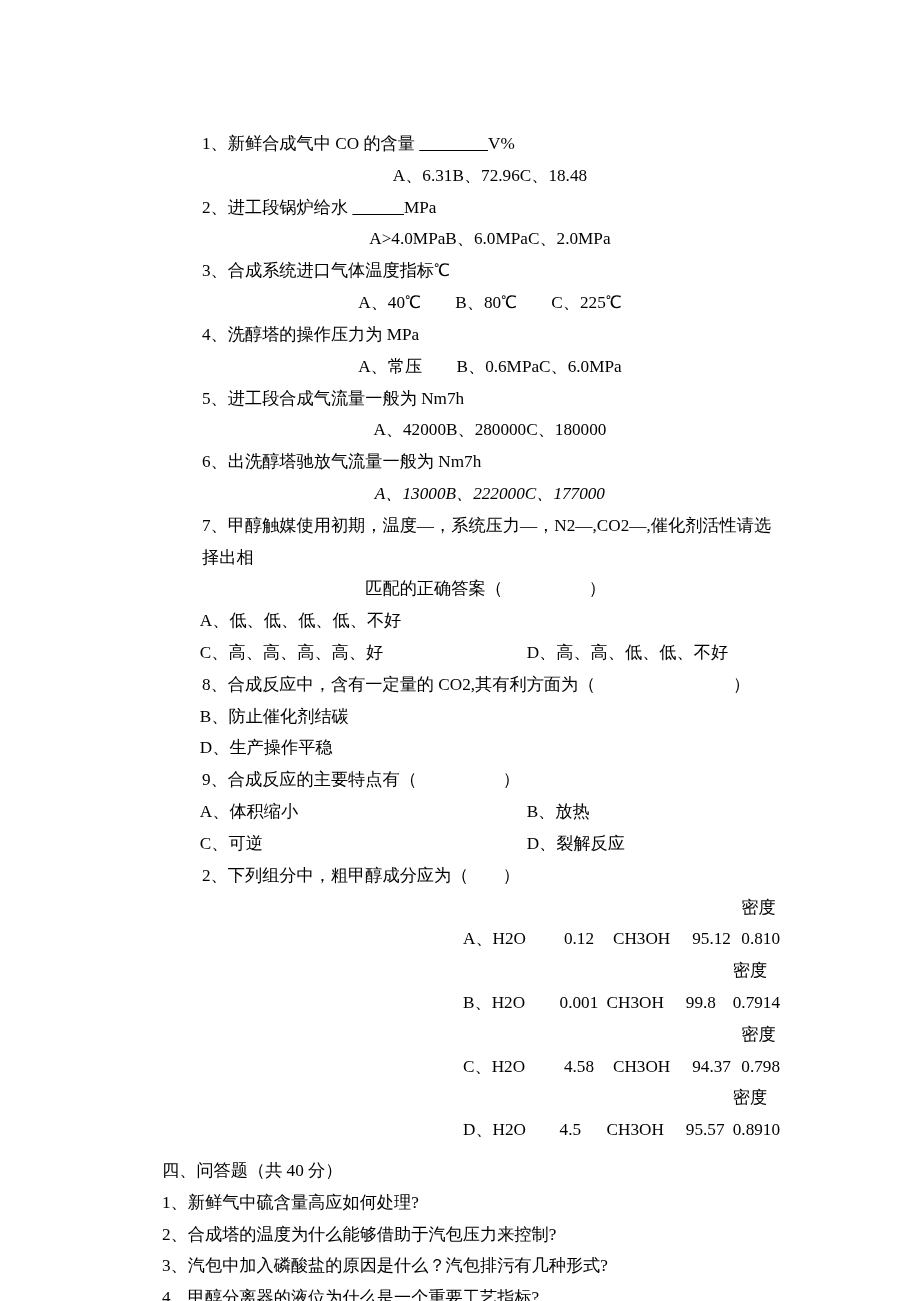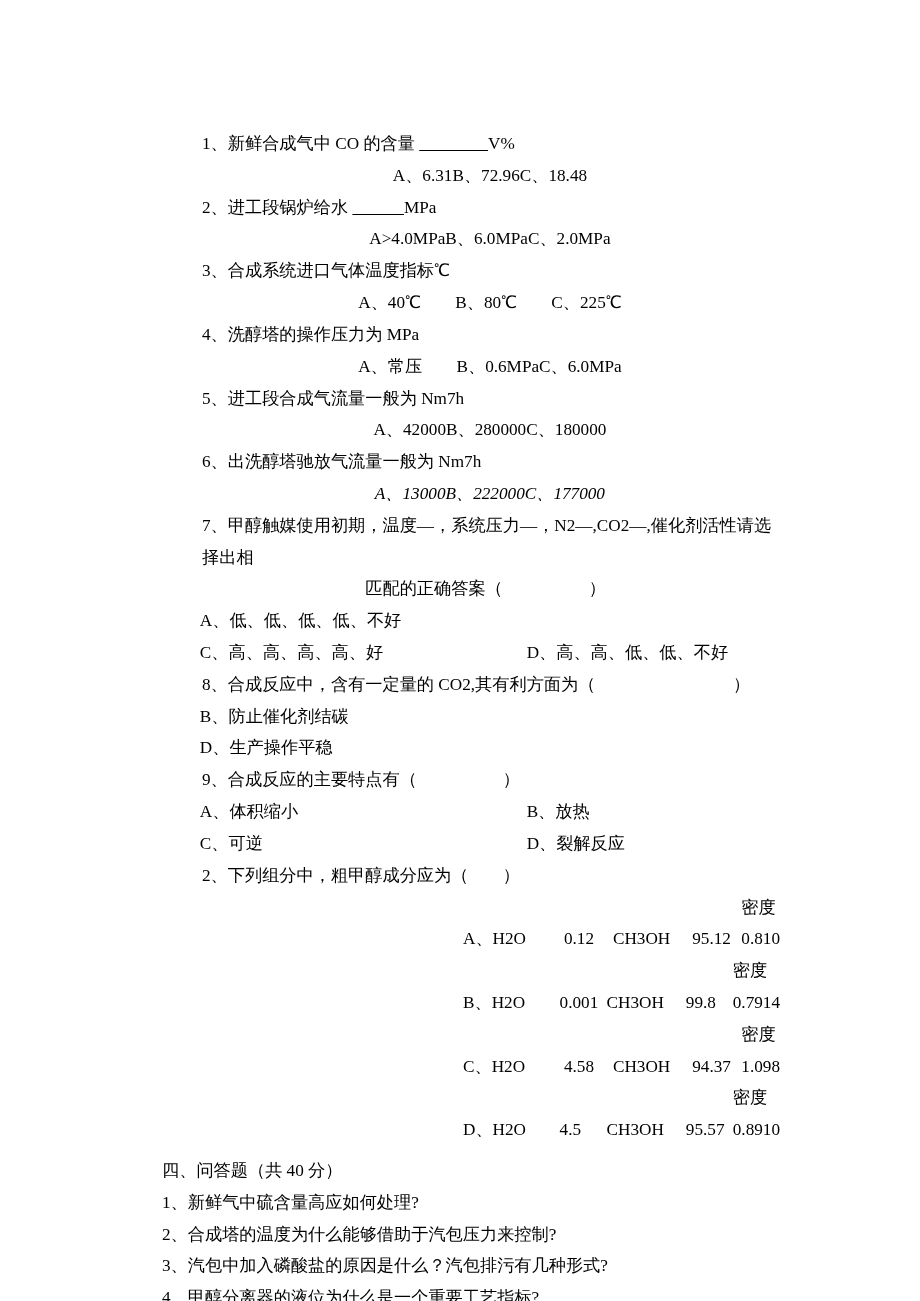--- a/index.html
+++ b/index.html
@@ -101,21 +101,21 @@
     <div class="c2">0.001</div>
     <div class="c3">CH3OH</div>
     <div class="c4">99.8</div>
     <div class="c5">密度 0.7914</div>
   </div>
   <div class="trow">
     <div class="c1">C、H2O</div>
     <div class="c2">4.58</div>
     <div class="c3">CH3OH</div>
     <div class="c4">94.37</div>
-    <div class="c5">密度 1.098</div>
+    <div class="c5">密度 0.798</div>
   </div>
   <div class="trow">
     <div class="c1">D、H2O</div>
     <div class="c2">4.5</div>
     <div class="c3">CH3OH</div>
     <div class="c4">95.57</div>
     <div class="c5">密度 0.8910</div>
   </div>
 </div>
 

